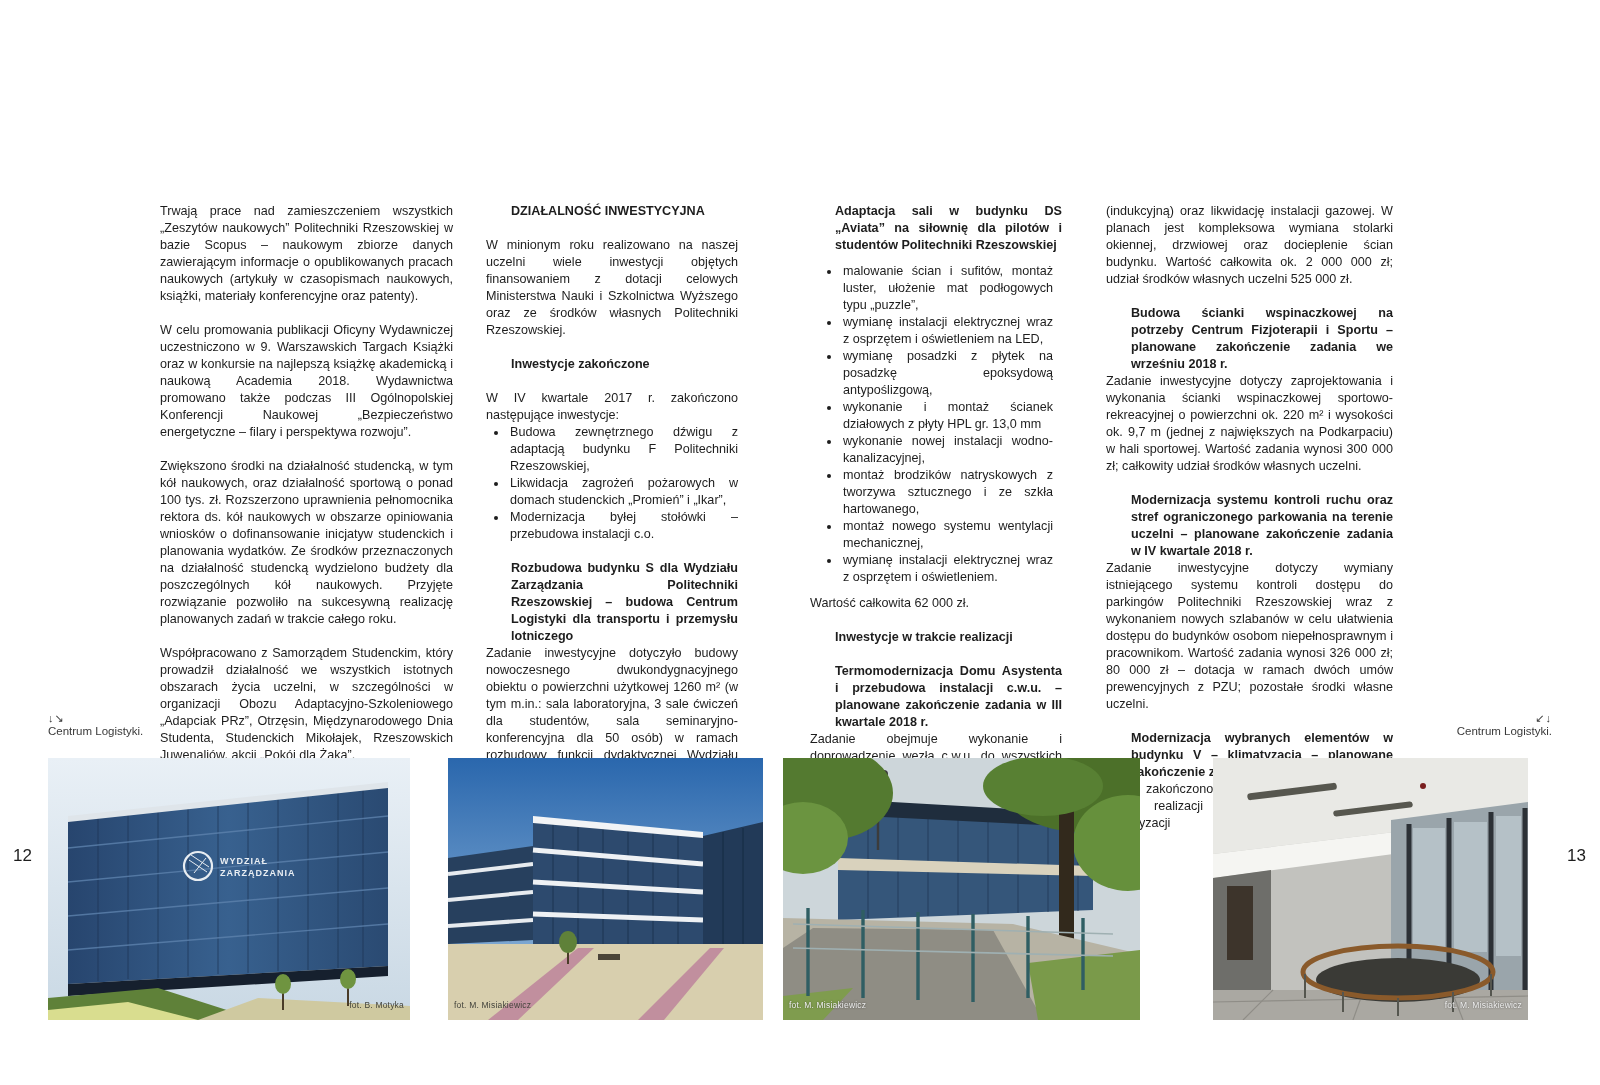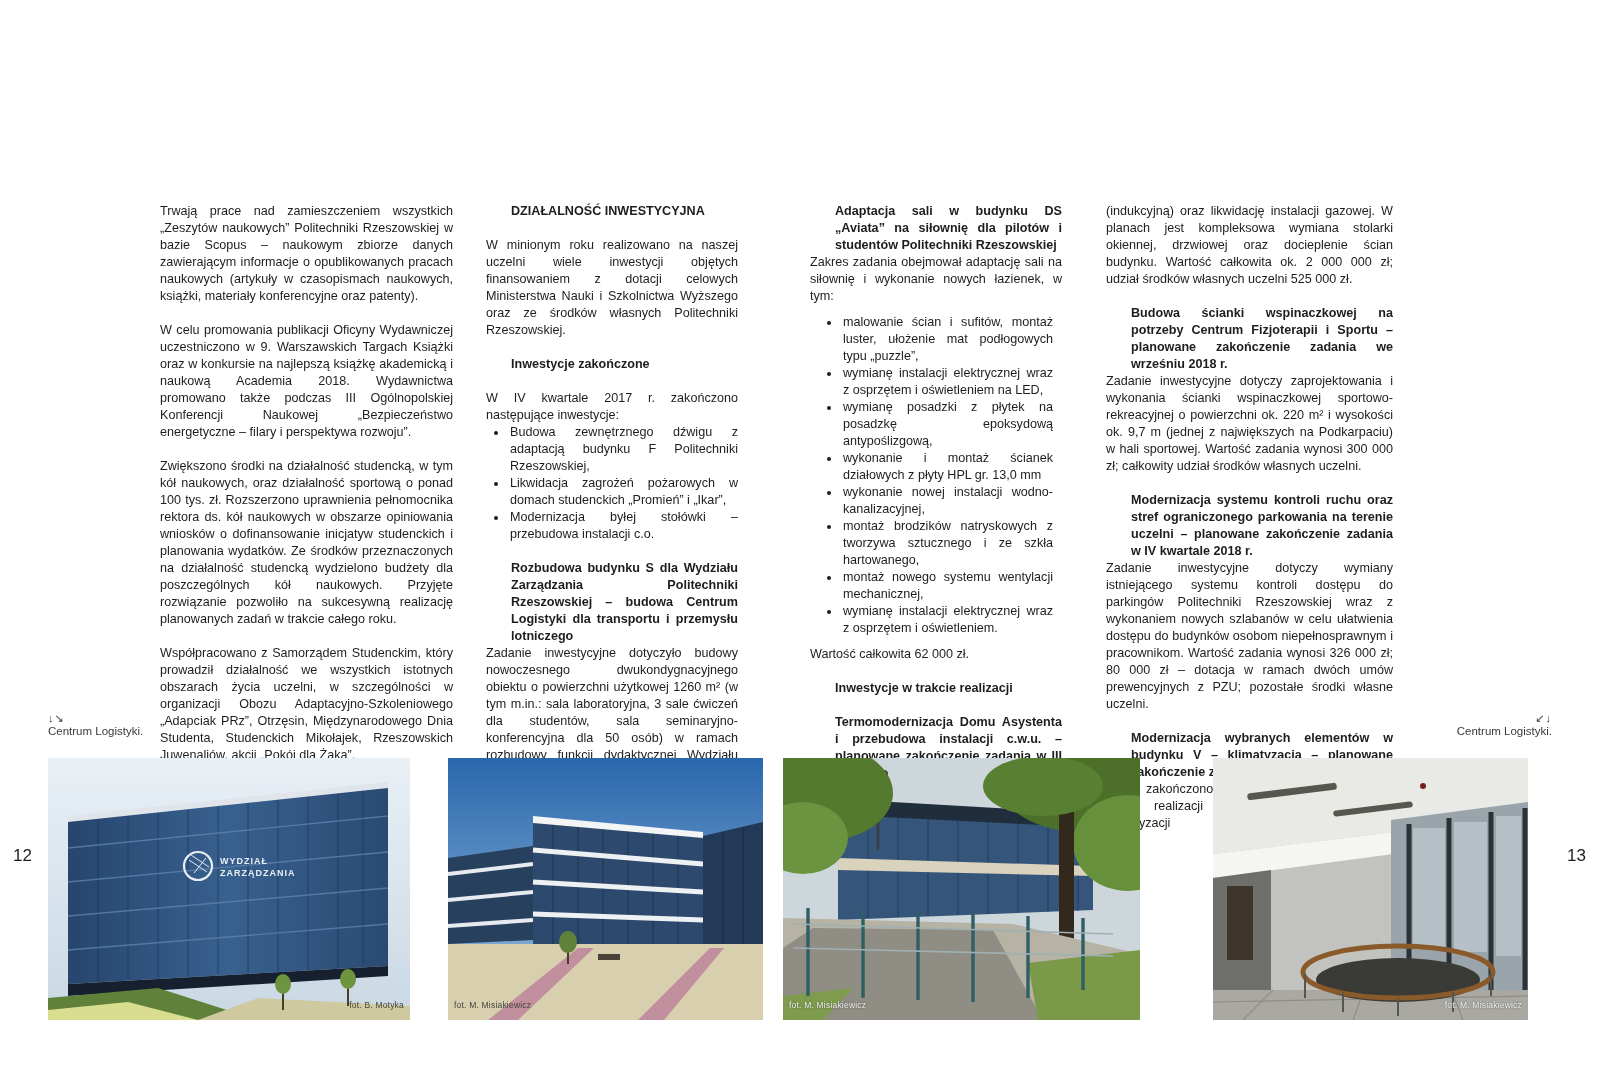--- a/index.html
+++ b/index.html
@@ -62,21 +62,20 @@
       <li>Budowa zewnętrznego dźwigu z adaptacją budynku F Politechniki Rzeszowskiej,</li>
       <li>Likwidacja zagrożeń pożarowych w domach studenckich „Promień” i „Ikar”,</li>
       <li>Modernizacja byłej stołówki – przebudowa instalacji c.o.</li>
     </ul>
     <p class="bold tight">Rozbudowa budynku S dla Wydziału Zarządzania Politechniki Rzeszowskiej – budowa Centrum Logistyki dla transportu i przemysłu lotniczego</p>
     <p>Zadanie inwestycyjne dotyczyło budowy nowoczesnego dwukondygnacyjnego obiektu o powierzchni użytkowej 1260 m² (w tym m.in.: sala laboratoryjna, 3 sale ćwiczeń dla studentów, sala seminaryjno-konferencyjna dla 50 osób) w ramach rozbudowy funkcji dydaktycznej Wydziału Zarządzania. Wartość całkowita inwestycji 10 360 000 zł; udział dotacji celowej Ministerstwa Nauki i Szkolnictwa Wyższego 7 900 000 zł.</p>
   </div>
 
   <div class="col" id="col3">
     <p class="bold tight">Adaptacja sali w budynku DS „Aviata” na siłownię dla pilotów i studentów Politechniki Rzeszowskiej</p>
-    <p class="tight">Zakres zadania obejmował adaptację sali na siłownię i wykonanie nowych łazienek, w tym:</p>
     <ul class="tight">
       <li>malowanie ścian i sufitów, montaż luster, ułożenie mat podłogowych typu „puzzle”,</li>
       <li>wymianę instalacji elektrycznej wraz z osprzętem i oświetleniem na LED,</li>
       <li>wymianę posadzki z płytek na posadzkę epoksydową antypoślizgową,</li>
       <li>wykonanie i montaż ścianek działowych z płyty HPL gr. 13,0 mm</li>
       <li>wykonanie nowej instalacji wodno-kanalizacyjnej,</li>
       <li>montaż brodzików natryskowych z tworzywa sztucznego i ze szkła hartowanego,</li>
       <li>montaż nowego systemu wentylacji mechanicznej,</li>
       <li>wymianę instalacji elektrycznej wraz z osprzętem i oświetleniem.</li>
     </ul>

